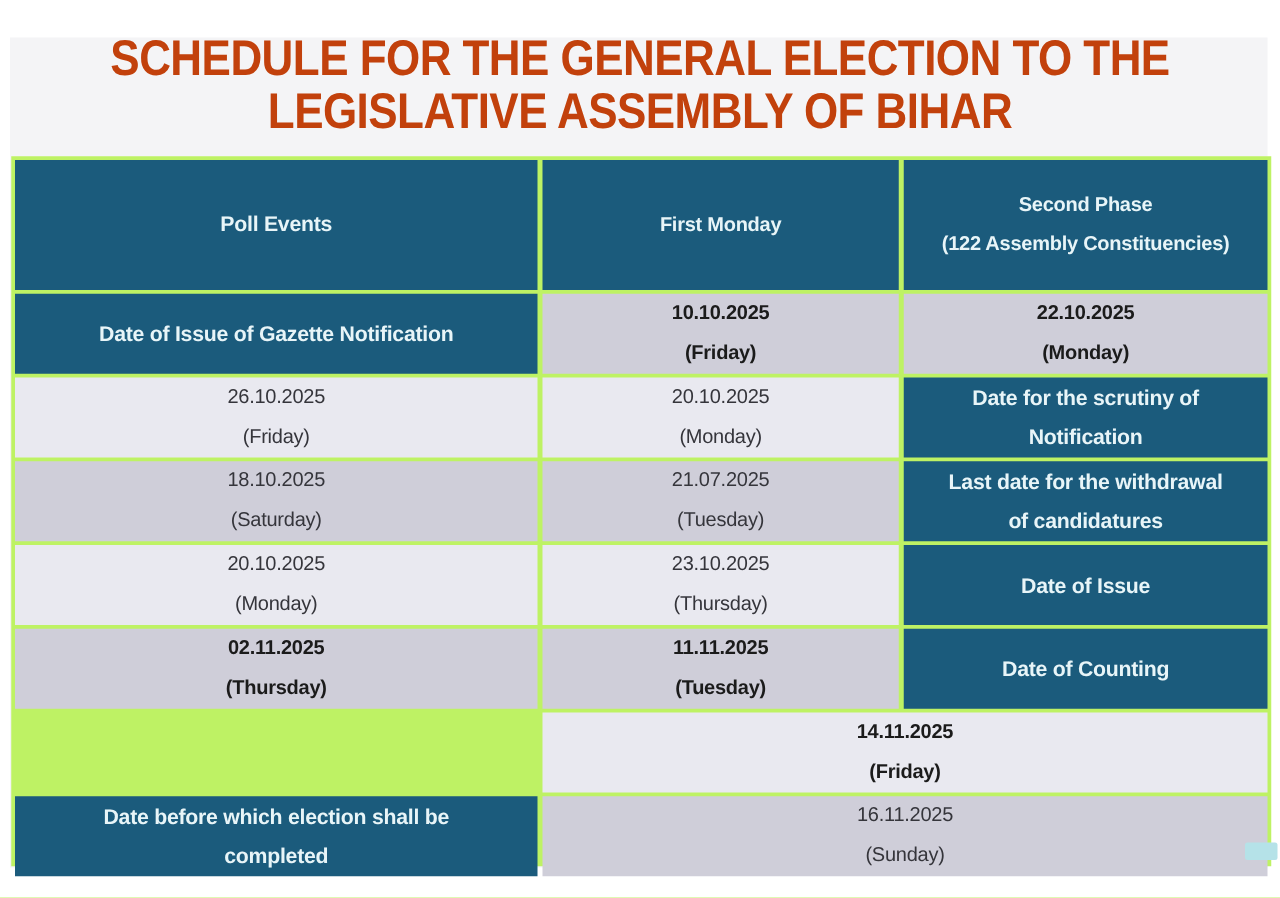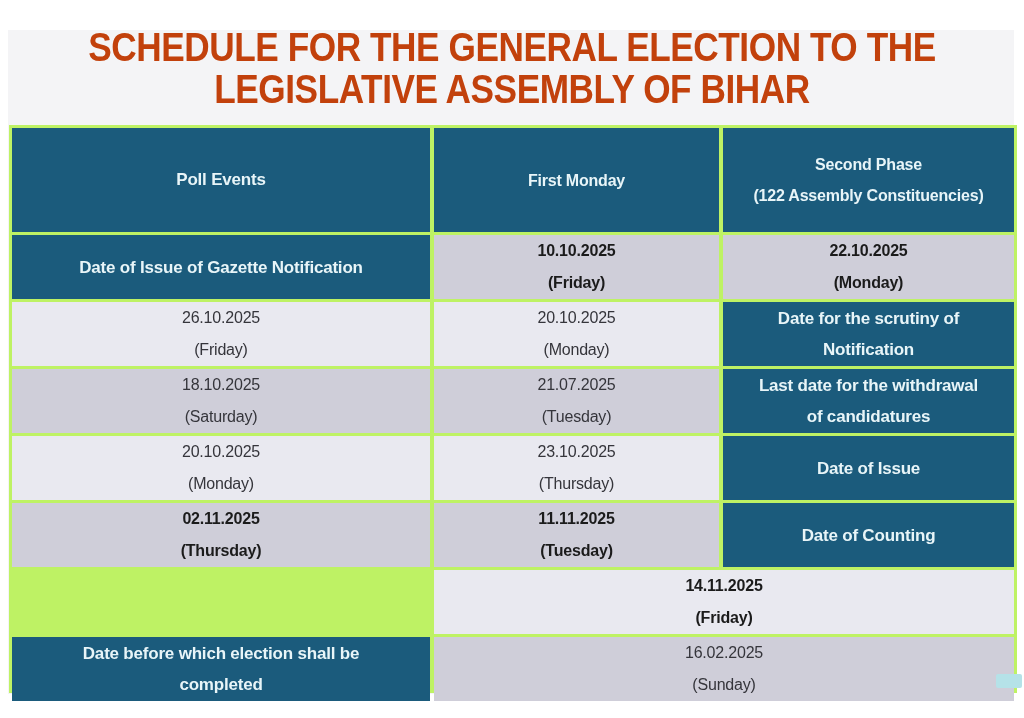--- a/index.html
+++ b/index.html
@@ -122,19 +122,19 @@
   </div>
 
   <div class="cell teal label">Date of Counting</div>
   <div class="cell date bold shade-light span2">
     <span>14.11.2025</span>
     <span>(Friday)</span>
   </div>
 
   <div class="cell teal label">Date before which election shall be completed</div>
   <div class="cell date shade-dark span2">
-    <span>16.02.2025</span>
+    <span>16.11.2025</span>
     <span>(Sunday)</span>
   </div>
 
 </div>
 
 <div class="corner-artifact"></div>
 
 </body></html>

